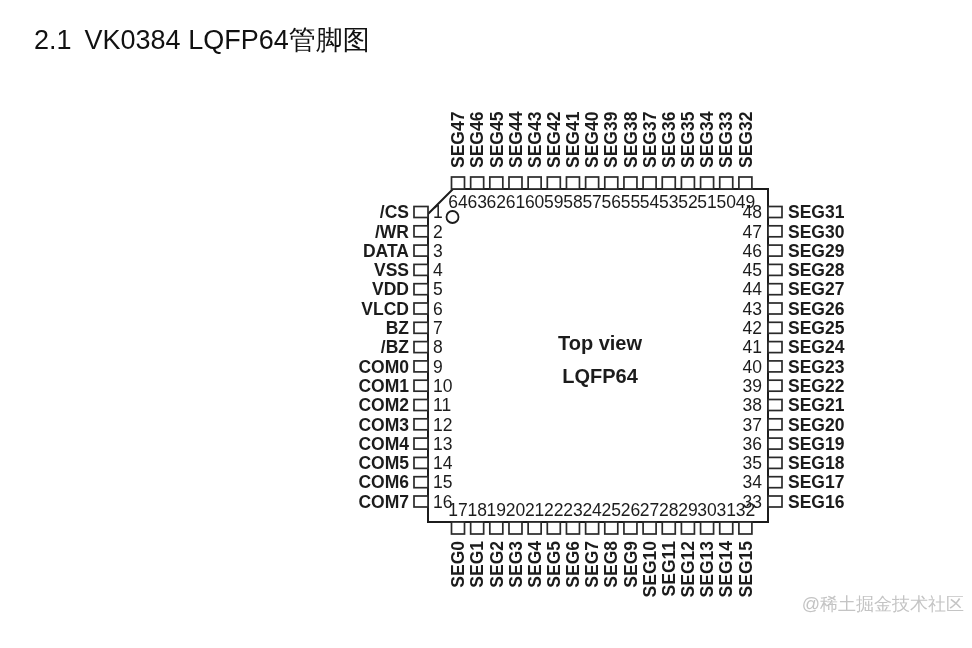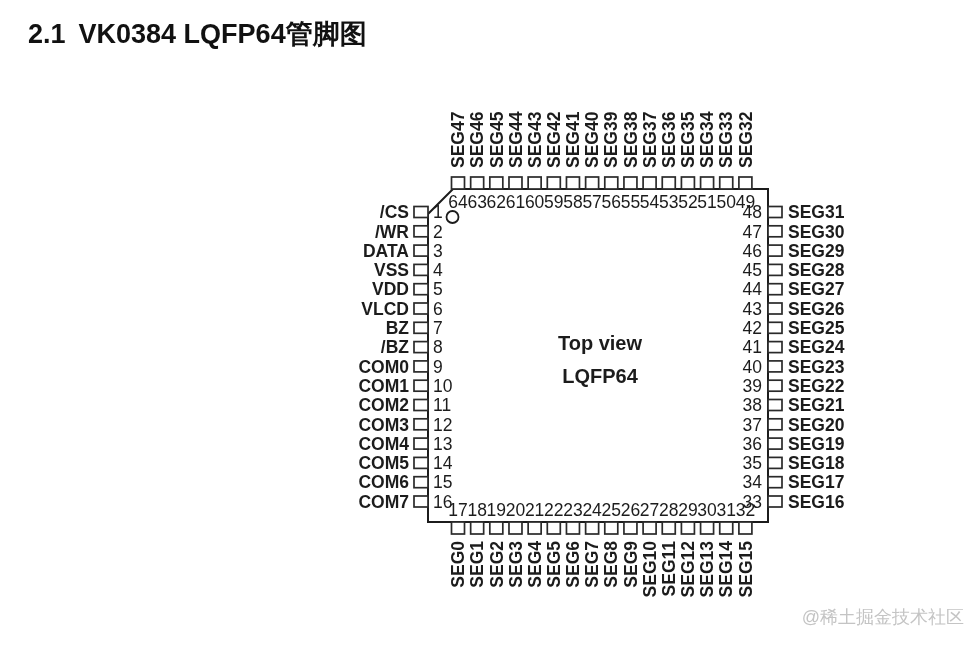--- a/index.html
+++ b/index.html
@@ -1,34 +1,34 @@
 <!DOCTYPE html>
 <html><head>
 <meta charset="utf-8">
 <style>
   html,body{margin:0;padding:0;background:#fff;}
   .page{
     position:relative;width:972px;height:648px;background:#ffffff;
     font-family:"Liberation Sans",sans-serif;overflow:hidden;
   }
   .title{
-    position:absolute;left:18px;top:6px;margin:10px;
-    font-size:27px;font-weight:bold;color:#111111;white-space:nowrap;
+    position:absolute;left:18px;top:6px;margin:16px;
+    font-size:27px;font-weight:normal;color:#111111;white-space:nowrap;
   }
   .title .num{margin-right:13px;}
   svg.diagram{position:absolute;left:0;top:0;width:972px;height:648px;}
   .chip-body{fill:#ffffff;stroke:#1c1c1c;stroke-width:2px;}
   .p1circle{fill:none;stroke:#1c1c1c;stroke-width:1.8px;}
   .stub{fill:#ffffff;stroke:#2a2a2a;stroke-width:1.7px;}
   svg text{fill:#1c1c1c;font-family:"Liberation Sans",sans-serif;}
   .num-t{font-size:17.5px;font-weight:normal;}
   .name-t{font-size:17.5px;font-weight:bold;}
   .center-label{font-size:20px;font-weight:bold;text-anchor:middle;}
   .watermark{
-    position:absolute;right:8px;top:605px;
+    position:absolute;right:8px;top:592px;
     font-size:18px;color:#c4c4c4;white-space:nowrap;
   }
 </style>
 </head>
 <body>
 
 <div class="page">
 
   <h1 class="title"><span class="num">2.1</span><span>VK0384 LQFP64管脚图</span></h1>
 

